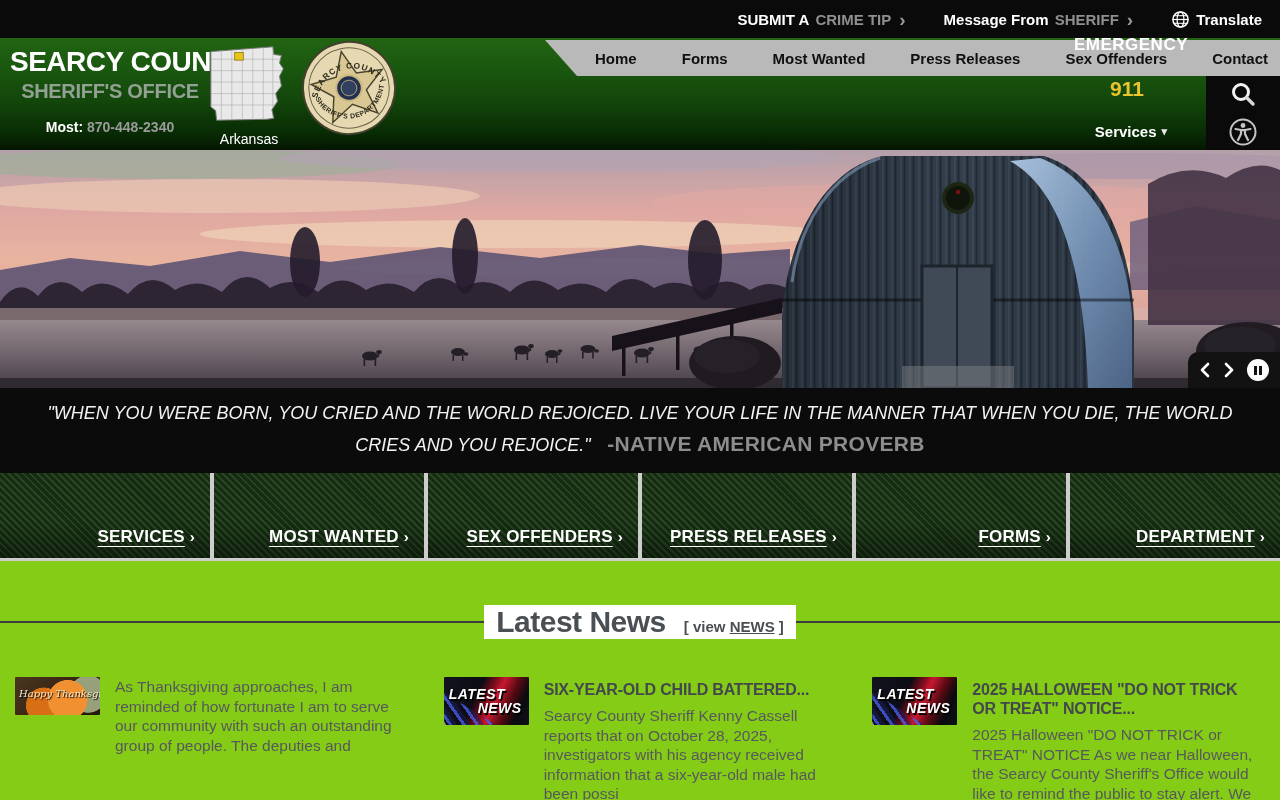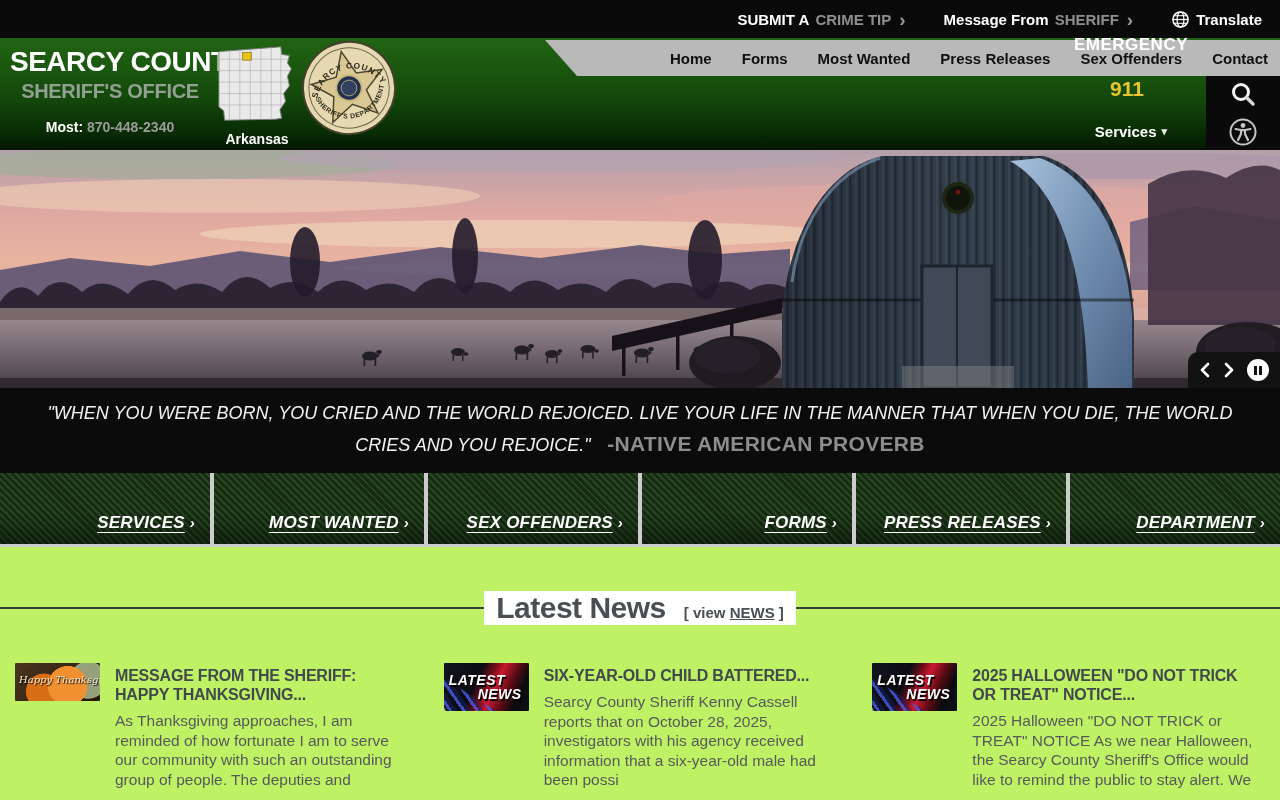--- a/index.html
+++ b/index.html
@@ -1,40 +1,40 @@
 <!DOCTYPE html>
 <html><head>
 <meta charset="utf-8">
 <style>
   * { margin:0; padding:0; box-sizing:border-box; }
   body { font-family:"Liberation Sans", sans-serif; background:#fff; }
-  .page { width:1280px; height:800px; position:relative; overflow:hidden; background:#bef264; margin:0 auto; }
+  .page { width:1280px; height:800px; position:relative; overflow:hidden; background:#84cc16; margin:0 auto; }
 
   
   .topbar { height:38px; background:#0a0a0a; display:flex; justify-content:flex-end; align-items:center; gap:38px; padding-right:18px; }
   .topbar .tb-item { display:flex; align-items:center; gap:6px; font-weight:700; font-size:15px; color:#fff; cursor:pointer; }
   .topbar .dim { color:#8f8f8f; }
   .topbar .chev { color:#9a9a9a; font-size:19px; font-weight:700; line-height:1; margin-left:2px; }
   .globe-svg { width:19px; height:19px; }
 
   
   .header { position:relative; height:112px; background:linear-gradient(180deg,#226413 0%,#1a570f 28%,#12450a 58%,#082b04 85%,#041601 100%); }
   .brand { position:absolute; left:10px; top:8px; width:200px; text-align:center; cursor:pointer; }
   .brand .l1 { color:#fff; font-size:28px; font-weight:700; letter-spacing:-0.5px; white-space:nowrap; }
   .brand .l2 { color:#93a193; font-size:20px; font-weight:700; letter-spacing:-0.3px; margin-top:2px; }
   .brand .phone { margin-top:16px; font-size:14px; font-weight:700; color:#fff; }
   .brand .phone .num { color:#9b9b9b; }
-  .statemap { position:absolute; left:212px; top:5px; width:90px; text-align:center;font-weight:bold; }
+  .statemap { position:absolute; left:204px; top:5px; width:90px; text-align:center; }
   .statemap svg { width:88px; height:82px; }
   .statemap .lbl { color:#fff; font-size:14px; margin-top:2px; }
   .badge { position:absolute; left:300px; top:1px; width:98px; height:98px; transform:rotate(-12deg); }
 
   .graynav { position:absolute; top:2px; left:545px; right:0; height:36px; background:#b9b9b9;
              clip-path:polygon(0 0,100% 0,100% 100%,32px 100%);
-             display:flex; justify-content:flex-end; align-items:center; gap:30px; padding-right:12px; }
+             display:flex; justify-content:flex-end; align-items:center; gap:45px; padding-right:12px; }
   .graynav .nv { font-weight:700; font-size:15px; color:#101010; cursor:pointer; white-space:nowrap; }
 
   .util { position:absolute; right:0; top:38px; width:74px; height:74px; background:#0a0a0a;
           display:flex; flex-direction:column; align-items:center; justify-content:center; gap:7px; }
   .util .ubtn { width:30px; height:30px; display:flex; align-items:center; justify-content:center; cursor:pointer; }
 
   .em-row { position:absolute; right:92px; bottom:10px; display:flex; align-items:center; gap:22px;flex-direction:column; }
   .em-row .em-label { color:#fff; font-weight:700; font-size:17px; letter-spacing:0.5px; }
   .em-row .em-num { color:#e9c42f; font-weight:700; font-size:21px; margin-left:-8px; }
   .em-row .services { color:#fff; font-size:15px; font-weight:700; cursor:pointer; display:flex; align-items:center; gap:5px; }
@@ -48,21 +48,21 @@
   .c-arrow { width:12px; height:16px; cursor:pointer; }
   .c-pause { width:22px; height:22px; background:#fff; border-radius:50%; display:flex; align-items:center; justify-content:center; gap:2.5px; cursor:pointer; }
   .c-pause i { width:3px; height:9px; background:#121212; display:block; }
 
   
   .quoteband { background:#0b0b0b; min-height:77px; color:#f2f2f2; text-align:center; padding:10px 22px 12px; line-height:30px; }
   .quoteband .q { font-style:italic; font-size:18px; }
   .quoteband .attr { font-style:normal; font-weight:700; font-size:21px; color:#8d8d8d; letter-spacing:0.3px; margin-left:12px; }
 
   
-  .tiles { display:flex; gap:4px; background:#cdcdcd; border-bottom:3px solid #cdcdcd; height:74px;font-style:italic; }
+  .tiles { display:flex; gap:4px; background:#cdcdcd; border-bottom:3px solid #cdcdcd; height:88px; }
   .tile { flex:1; position:relative; cursor:pointer;
           background-image:linear-gradient(180deg, rgba(0,0,0,0) 55%, rgba(0,0,0,0.35) 100%),
           repeating-linear-gradient(45deg,#274722 0 2px,#162b12 2px 5px); }
   .tile .tl { position:absolute; right:15px; bottom:11px; color:#fff; font-weight:700; font-size:17px; letter-spacing:0.2px; white-space:nowrap; }
   .tile .tl .txt { text-decoration:underline; text-underline-offset:4px; }
   .tile .tl .ar { margin-left:5px; font-size:15px; }
 
   
   .news { padding-top:44px; }
   .news-head { display:flex; align-items:center; color:#4a4f54; }
@@ -361,24 +361,24 @@
     <div class="tile">
       <span class="tl"><span class="txt">SERVICES</span><span class="ar">›</span></span>
     </div>
     <div class="tile">
       <span class="tl"><span class="txt">MOST WANTED</span><span class="ar">›</span></span>
     </div>
     <div class="tile">
       <span class="tl"><span class="txt">SEX OFFENDERS</span><span class="ar">›</span></span>
     </div>
     <div class="tile">
+      <span class="tl"><span class="txt">PRESS RELEASES</span><span class="ar">›</span></span>
+    </div>
+    <div class="tile">
       <span class="tl"><span class="txt">FORMS</span><span class="ar">›</span></span>
-    </div>
-    <div class="tile">
-      <span class="tl"><span class="txt">PRESS RELEASES</span><span class="ar">›</span></span>
     </div>
     <div class="tile">
       <span class="tl"><span class="txt">DEPARTMENT</span><span class="ar">›</span></span>
     </div>
   </div>
 
   <div class="news">
     <div class="news-head">
       <span class="line"></span>
       <span class="mid">
@@ -392,21 +392,20 @@
       <span class="line"></span>
     </div>
 
     <div class="cards">
 
       <div class="card">
         <div class="thumb thumb-tg">
           <span class="script">Happy Thanksgiving</span>
         </div>
         <div class="cbody">
-          <div class="ct">MESSAGE FROM THE SHERIFF: HAPPY THANKSGIVING...</div>
           <div class="cx">
             <span>As Thanksgiving approaches, I am reminded of how fortunate I am to serve our community with such an outstanding group of people. The deputies and</span>
           </div>
         </div>
       </div>
 
       <div class="card">
         <div class="thumb thumb-ln">
           <span class="tn1">LATEST</span>
           <span class="tn2">NEWS</span>

